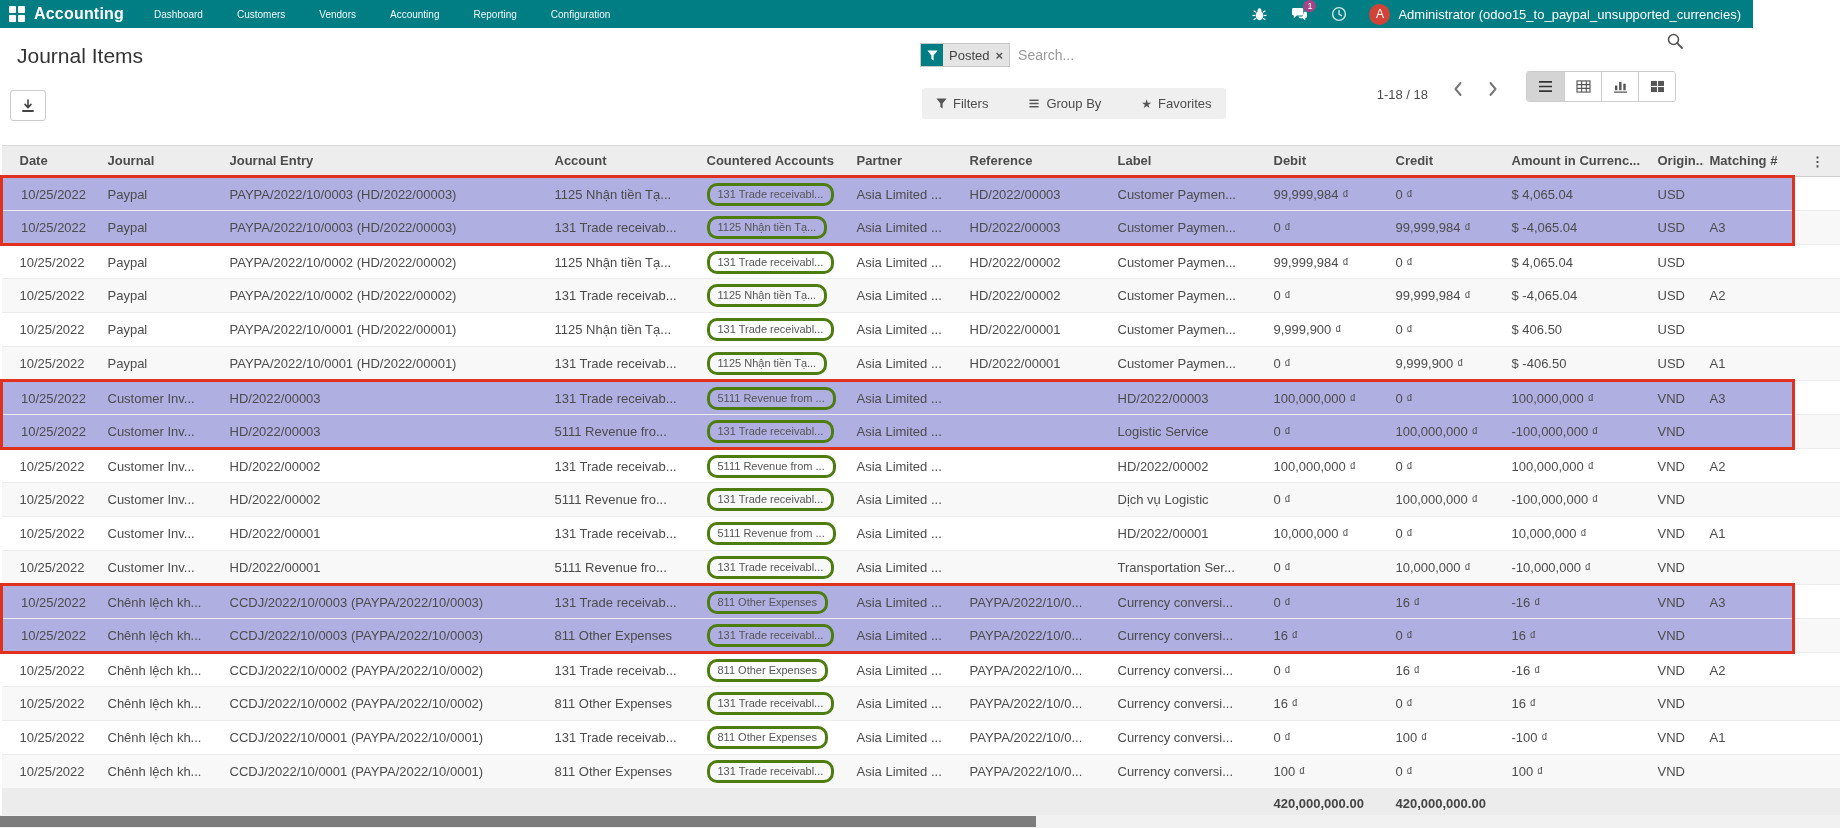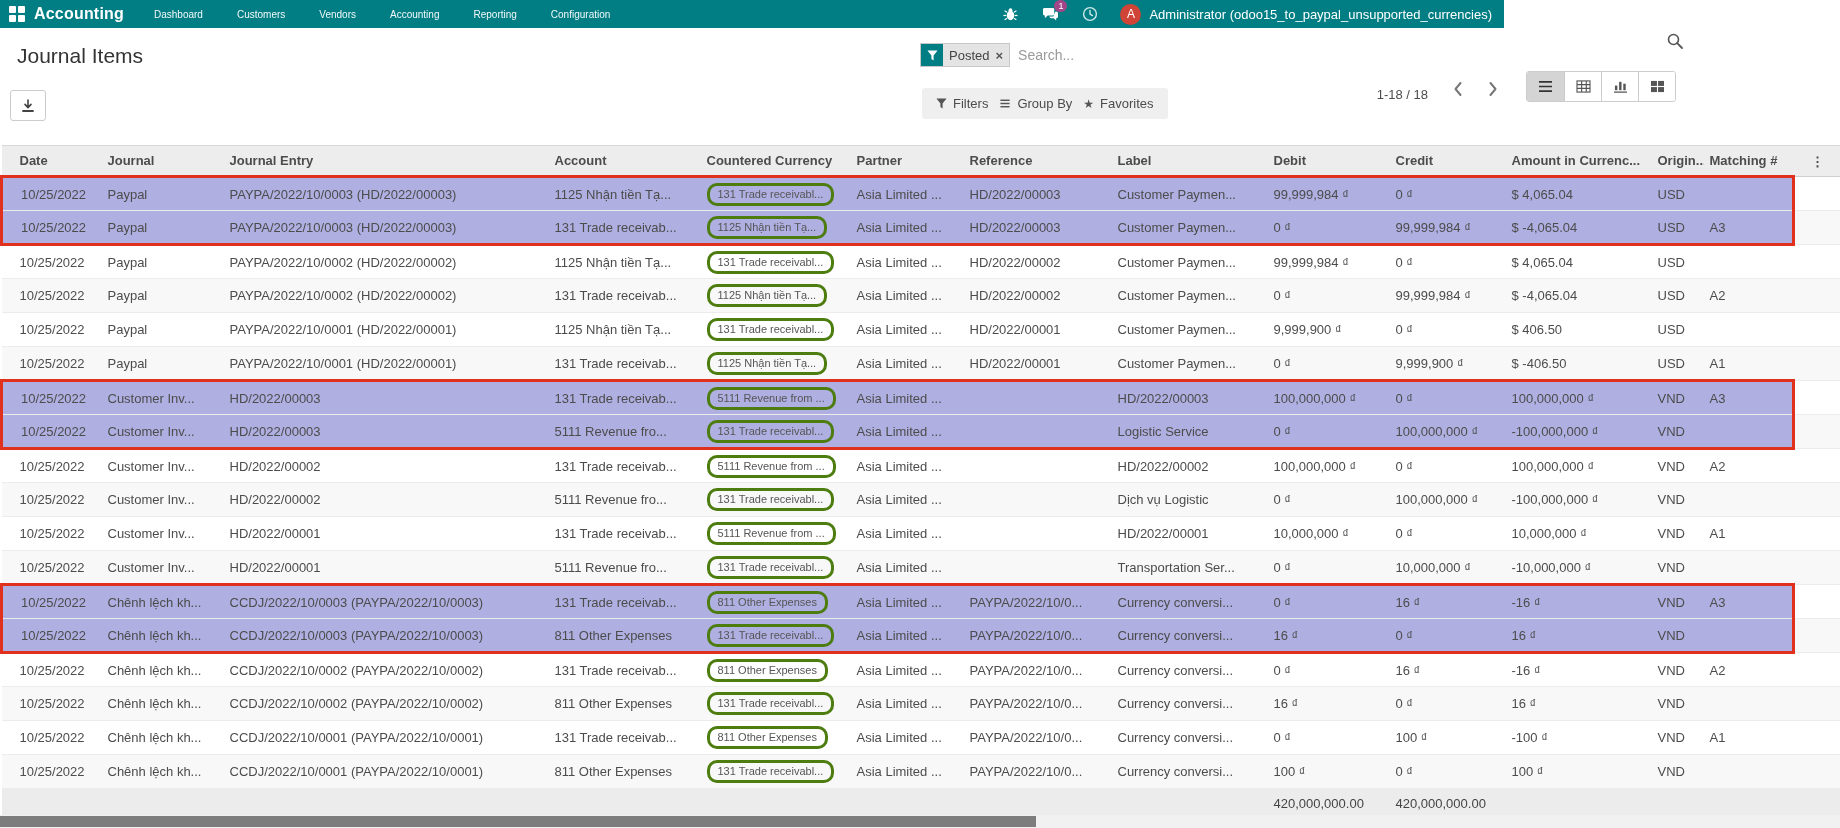--- a/index.html
+++ b/index.html
@@ -1,20 +1,20 @@
 <!DOCTYPE html>
 <html style="--accent: #017e84; --badge: #a24689; --avatar: #cf4436; --hl: #afafe2; --hlb: #e0301e;"><head>
 <meta charset="utf-8">
 <style>
   * { margin:0; padding:0; box-sizing:border-box; }
   html,body { width:1840px; height:828px; overflow:hidden; background:#fff;
     font-family:"Liberation Sans", sans-serif; color:#4c4c4c; font-size:13px; }
 
   
-  .navbar { position:absolute; left:0; top:0; width:1504px; height:28px;
+  .navbar { position:absolute; left:0; top:0; width:1753px; height:28px;
     background:var(--accent,#017e84); display:flex; align-items:center; color:#fff; }
   .apps-btn { width:34px; height:28px; display:flex; align-items:center; justify-content:center; cursor:pointer; }
   .apps-grid { display:grid; grid-template-columns:7px 7px; grid-template-rows:7px 7px; gap:2px; }
   .apps-grid span { background:#fff; border-radius:1px; }
   .brand { font-size:16px; font-weight:700; margin-right:30px; letter-spacing:.2px; }
   .menus { display:flex; gap:34px; }
   .menu-item { font-size:10px; color:rgba(255,255,255,.95); cursor:pointer; }
   .nav-right { margin-left:auto; display:flex; align-items:center; gap:20px; padding-right:12px; }
   .nav-ico { position:relative; width:20px; height:20px; display:flex; align-items:center; justify-content:center; cursor:pointer; }
   .nav-badge { position:absolute; top:-4px; right:-7px; background:var(--badge,#a24689); color:#fff;
@@ -33,21 +33,21 @@
   .facet { display:flex; align-items:stretch; border:1px solid #c8c8c8; background:#e4e4e4; height:24px; cursor:pointer; }
   .facet-ico { width:22px; background:var(--accent,#017e84); display:flex; align-items:center; justify-content:center; }
   .facet-label { padding:0 6px; display:flex; align-items:center; color:#444; }
   .facet-x { padding:0 6px 0 0; display:flex; align-items:center; color:#555; font-weight:700; cursor:pointer; }
   .search-input { border:none; outline:none; flex:1; font-size:14px; color:#555; padding-left:8px;
     font-family:"Liberation Sans", sans-serif; background:transparent; }
   .search-input::placeholder { color:#9a9a9a; }
   .search-mag { position:absolute; right:6px; top:4px; cursor:pointer; }
 
   .fgroup { position:absolute; left:922px; top:60px; height:31px; background:#efefef; border-radius:3px;
-    display:flex; align-items:center; padding:0 14px; gap:11px; }
+    display:flex; align-items:center; padding:0 14px; gap:40px; }
   .fbtn { display:flex; align-items:center; gap:6px; color:#4c4c4c; cursor:pointer; font-size:13px; }
   .star { color:#555; font-size:12px; }
 
   .rightbar { position:absolute; right:14px; top:43px; display:flex; align-items:flex-end; gap:10px; }
   .pager-range { font-size:13px; color:#4c4c4c; margin-right:6px; }
   .pg-arrow { width:26px; height:26px; display:flex; align-items:center; justify-content:center; cursor:pointer; }
   .switcher { display:flex; border:1px solid #ccc; border-radius:3px; overflow:hidden; margin-left:10px; }
   .sw-btn { width:37px; height:29px; display:flex; align-items:center; justify-content:center;
     background:#fff; border-left:1px solid #ccc; cursor:pointer; }
   .sw-btn:first-child { border-left:none; }
@@ -67,21 +67,21 @@
   .badge-pill { display:inline-block; border:3px solid #4d7c0f; border-radius:10px; padding:0 8px;
     font-size:11px; line-height:17px; color:#555; max-width:98%; overflow:hidden; white-space:nowrap; vertical-align:middle;text-align:center; }
 
   
   tbody tr.hl td:not(.col-opt) { background:var(--hl,#afafe2) !important; }
   tbody tr.hl-top td:not(.col-opt) { border-top:3px solid var(--hlb,#e0301e); }
   tbody tr.hl-bottom td:not(.col-opt) { border-bottom:3px solid var(--hlb,#e0301e); }
   tbody tr.hl td.first { border-left:3px solid var(--hlb,#e0301e); }
   tbody tr.hl td.col-match { border-right:3px solid var(--hlb,#e0301e); }
 
-  tfoot td { background:#ececec; height:30px; font-weight:400; color:#444; padding:0 6px;
+  tfoot td { background:#ececec; height:30px; font-weight:700; color:#444; padding:0 6px;
     border-top:1px solid #d5d5d5; white-space:nowrap; }
 
   
   .hscroll { position:absolute; left:0; bottom:0; width:1840px; height:13px; background:#f1f1f1; }
   .hscroll-thumb { position:absolute; left:0; top:1px; width:1036px; height:11px; background:#7d7d7d; cursor:grab; }
 
   svg { display:block; }
 </style>
 </head>
 <body>
@@ -264,21 +264,21 @@
         <col style="width:52px">
       <col style="width:90px">
         <col style="width:48px">
     </colgroup>
     <thead>
         <tr id="header-row">
           <th class="first col-date">Date</th>
           <th class="col-journal">Journal</th>
           <th class="col-entry">Journal Entry</th>
           <th class="col-account">Account</th>
-          <th class="col-countered">Countered Currency</th>
+          <th class="col-countered">Countered Accounts</th>
           <th class="col-partner">Partner</th>
           <th class="col-reference">Reference</th>
           <th class="col-label">Label</th>
           <th class="num col-debit">Debit</th>
           <th class="num col-credit">Credit</th>
           <th class="num col-amount">Amount in Currenc...</th>
           <th class="col-cur">Origin...</th>
           <th class="col-match">Matching #</th>
           <th class="col-opt" style="text-align: center;">⋮</th>
         </tr>

